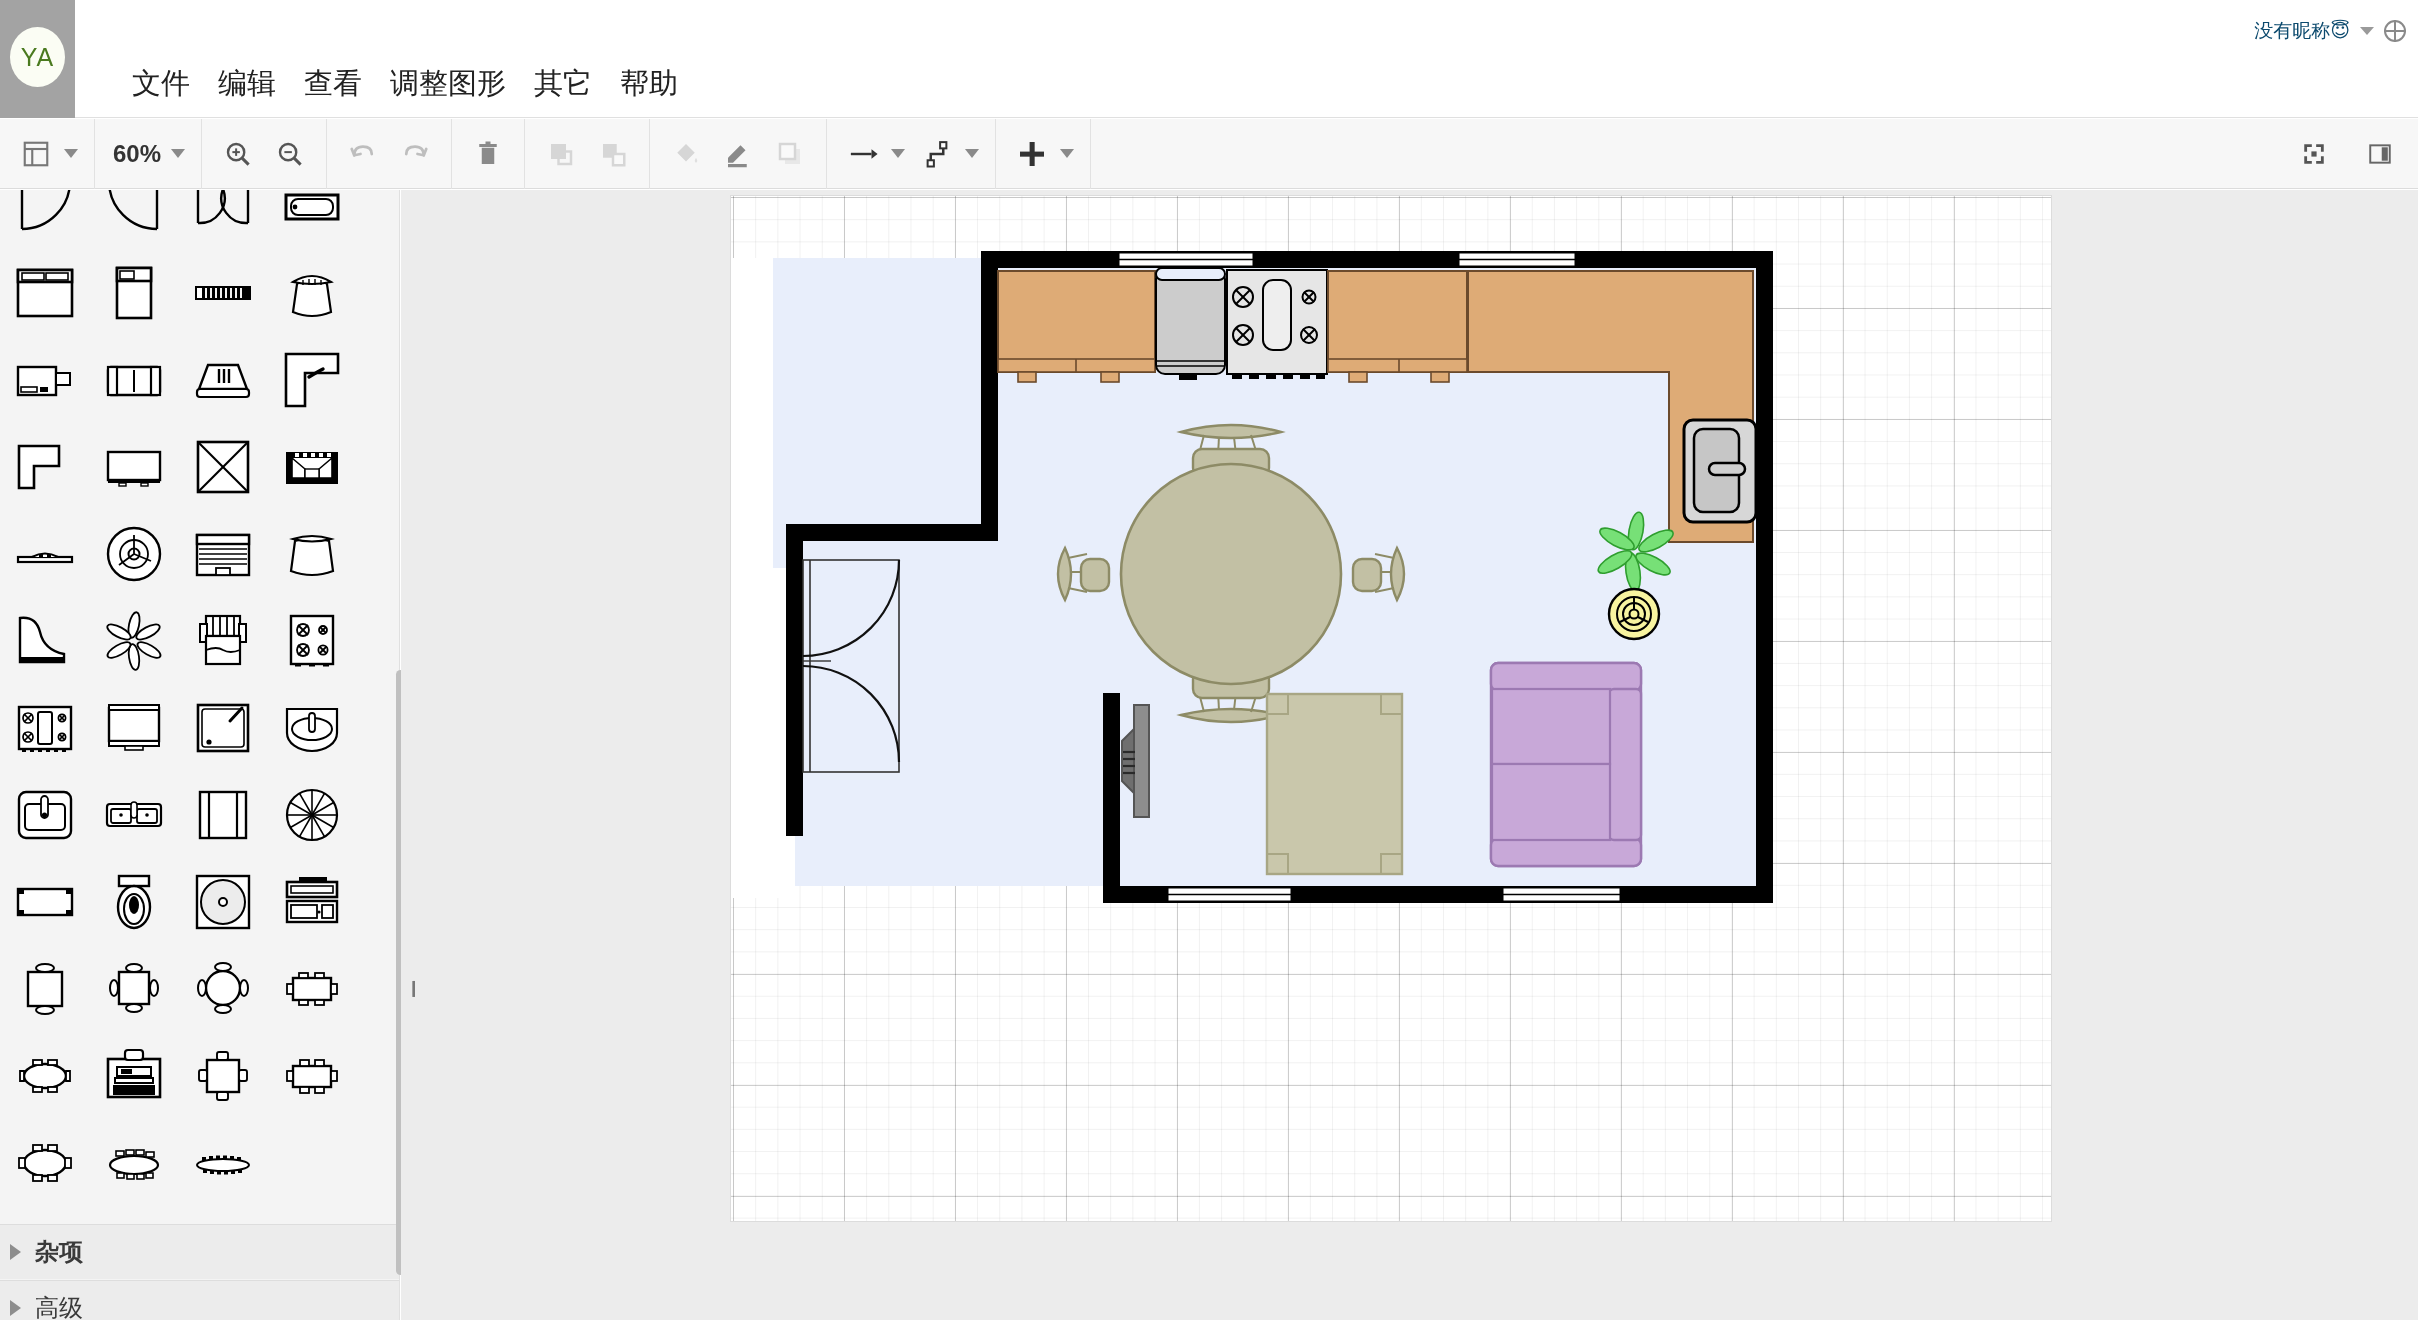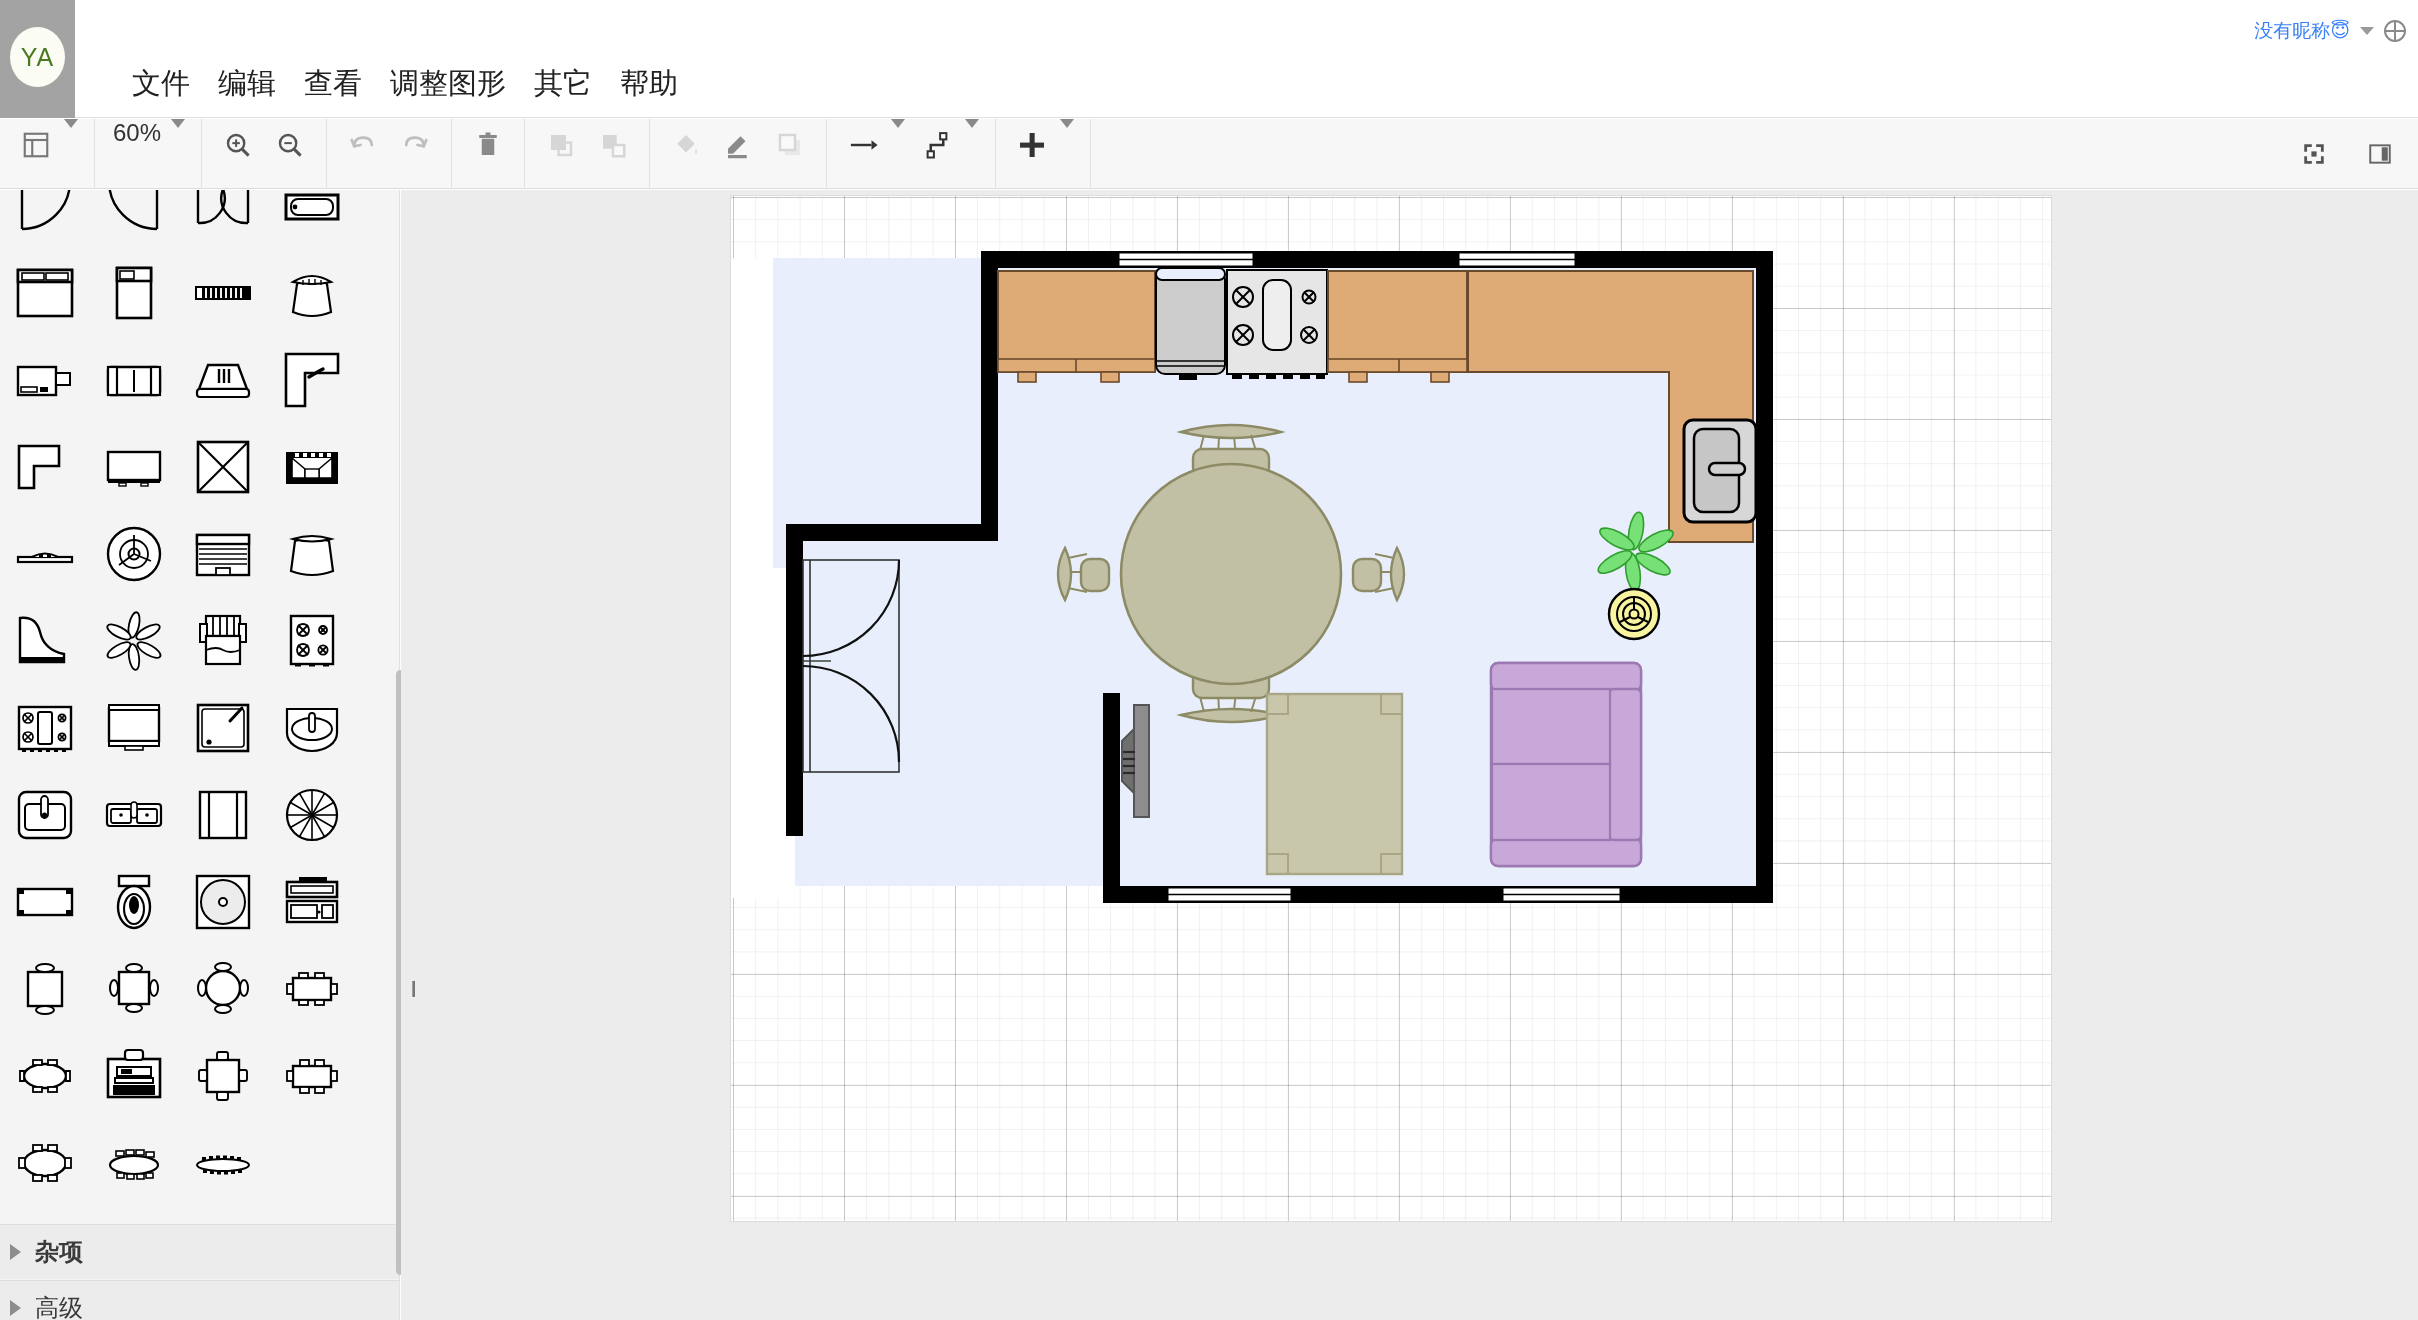--- a/index.html
+++ b/index.html
@@ -10,32 +10,32 @@
   .header { position:absolute; left:0; top:0; width:2418px; height:118px; background:#ffffff;
     border-bottom:1px solid #e0e0e0; }
   .logo-box { position:absolute; left:0; top:0; width:75px; height:118px; background:#a3a3a3; }
   .logo-circle { position:absolute; left:10px; top:27px; width:55px; height:60px; border-radius:50%;
     background:#fbfdf4; display:flex; align-items:center; justify-content:center;
     color:#4a7a1f; font-size:25px; font-weight:500; letter-spacing:1px; }
   .doc-title { position:absolute; left:118px; top:8px; font-size:34px; color:#000; font-weight:400; }
   .menubar { position:absolute; left:118px; top:60px; display:flex; gap:0; }
   .menu-item { font-size:29px; color:#222; padding:4px 14px; cursor:pointer; }
   .user-area { position:absolute; right:12px; top:18px; display:flex; align-items:center; gap:10px; }
-  .user-name { font-size:19px; color:#3b82f6; }
+  .user-name { font-size:19px; color:#0c4a6e; }
   .caret { width:0;height:0;border-left:7px solid transparent;border-right:7px solid transparent;
     border-top:8px solid #9a9a9a; }
   .globe { width:22px; height:22px; border-radius:50%; border:2px solid #8a8a8a; position:relative; }
   .globe:before{content:"";position:absolute;left:8px;top:-2px;width:2px;height:22px;background:#8a8a8a;}
   .globe:after{content:"";position:absolute;left:-2px;top:8px;width:22px;height:2px;background:#8a8a8a;}
 
   
   .toolbar { position:absolute; left:0; top:119px; width:2418px; height:70px; background:#f7f7f7;
     border-bottom:1px solid #dcdcdc; display:flex; align-items:center; }
-  .tb-group { display:flex; height:70px; padding:0 10px;
-    border-right:1px solid #e2e2e2; }
+  .tb-group { display:flex; align-items:center; height:70px; padding:0 10px;
+    border-right:1px solid #e2e2e2;font-weight:bold; }
   .tb-btn { width:52px; height:52px; display:flex; align-items:center; justify-content:center;
     cursor:pointer; color:#555; }
   .tb-btn.dim { opacity:.35; }
   .tb-caret { width:0;height:0;border-left:7px solid transparent;border-right:7px solid transparent;
     border-top:9px solid #8a8a8a; margin-left:2px; margin-right:6px; cursor:pointer;}
   .zoom-val { font-size:24px; color:#333; padding:0 8px; cursor:pointer; }
   .tb-right { position:absolute; right:12px; top:0; height:70px; display:flex; align-items:center; gap:14px;}
 
   
   .sidebar { position:absolute; left:0; top:190px; width:400px; height:1130px; background:#f4f4f4;

